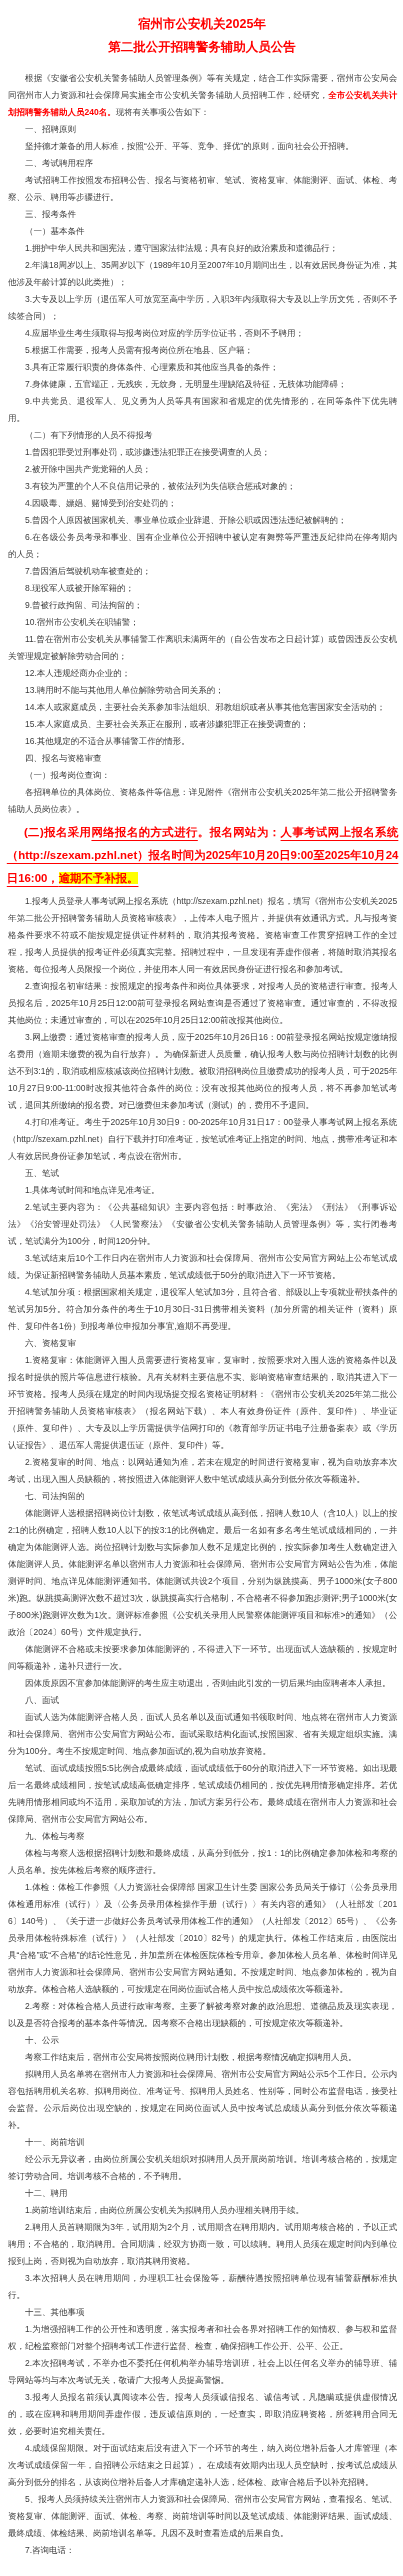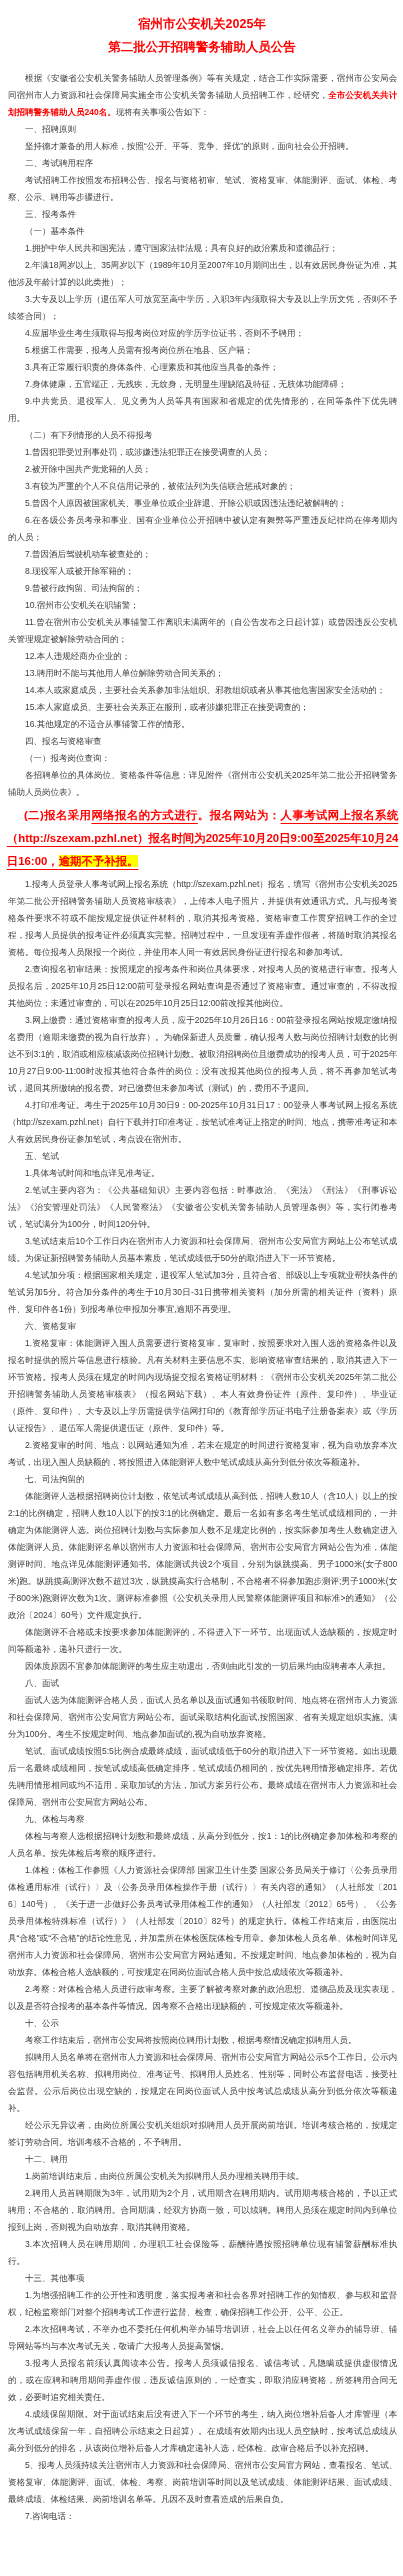--- a/index.html
+++ b/index.html
@@ -33,20 +33,21 @@
       <p class="para">3.大专及以上学历（退伍军人可放宽至高中学历，入职3年内须取得大专及以上学历文凭，否则不予续签合同）；</p>
       <p class="para">4.应届毕业生考生须取得与报考岗位对应的学历学位证书，否则不予聘用；</p>
       <p class="para">5.根据工作需要，报考人员需有报考岗位所在地县、区户籍；</p>
       <p class="para">3.具有正常履行职责的身体条件、心理素质和其他应当具备的条件；</p>
       <p class="para">7.身体健康，五官端正，无残疾，无纹身，无明显生理缺陷及特征，无肢体功能障碍；</p>
       <p class="para">9.中共党员、退役军人、见义勇为人员等具有国家和省规定的优先情形的，在同等条件下优先聘用。</p>
       <p class="para">（二）有下列情形的人员不得报考</p>
       <p class="para">1.曾因犯罪受过刑事处罚，或涉嫌违法犯罪正在接受调查的人员；</p>
       <p class="para">2.被开除中国共产党党籍的人员；</p>
       <p class="para">3.有较为严重的个人不良信用记录的，被依法列为失信联合惩戒对象的；</p>
+      <p class="para">4.因吸毒、嫖娼、赌博受到治安处罚的；</p>
       <p class="para">5.曾因个人原因被国家机关、事业单位或企业辞退、开除公职或因违法违纪被解聘的；</p>
       <p class="para">6.在各级公务员考录和事业、国有企业单位公开招聘中被认定有舞弊等严重违反纪律尚在停考期内的人员；</p>
       <p class="para">7.曾因酒后驾驶机动车被查处的；</p>
       <p class="para">8.现役军人或被开除军籍的；</p>
       <p class="para">9.曾被行政拘留、司法拘留的；</p>
       <p class="para">10.宿州市公安机关在职辅警；</p>
       <p class="para">11.曾在宿州市公安机关从事辅警工作离职未满两年的（自公告发布之日起计算）或曾因违反公安机关管理规定被解除劳动合同的；</p>
       <p class="para">12.本人违规经商办企业的；</p>
       <p class="para">13.聘用时不能与其他用人单位解除劳动合同关系的；</p>
       <p class="para">14.本人或家庭成员，主要社会关系参加非法组织、邪教组织或者从事其他危害国家安全活动的；</p>
@@ -79,20 +80,21 @@
       <p class="para">八、面试</p>
       <p class="para">面试人选为体能测评合格人员，面试人员名单以及面试通知书领取时间、地点将在宿州市人力资源和社会保障局、宿州市公安局官方网站公布。面试采取结构化面试,按照国家、省有关规定组织实施。满分为100分。考生不按规定时间、地点参加面试的,视为自动放弃资格。</p>
       <p class="para">笔试、面试成绩按照5:5比例合成最终成绩，面试成绩低于60分的取消进入下一环节资格。如出现最后一名最终成绩相同，按笔试成绩高低确定排序，笔试成绩仍相同的，按优先聘用情形确定排序。若优先聘用情形相同或均不适用，采取加试的方法，加试方案另行公布。最终成绩在宿州市人力资源和社会保障局、宿州市公安局官方网站公布。</p>
       <p class="para">九、体检与考察</p>
       <p class="para">体检与考察人选根据招聘计划数和最终成绩，从高分到低分，按1：1的比例确定参加体检和考察的人员名单。按先体检后考察的顺序进行。</p>
       <p class="para">1.体检：体检工作参照《人力资源社会保障部 国家卫生计生委 国家公务员局关于修订〈公务员录用体检通用标准（试行）〉及〈公务员录用体检操作手册（试行）〉有关内容的通知》（人社部发〔2016〕140号）、《关于进一步做好公务员考试录用体检工作的通知》（人社部发〔2012〕65号）、《公务员录用体检特殊标准（试行）》（人社部发〔2010〕82号）的规定执行。体检工作结束后，由医院出具“合格”或“不合格”的结论性意见，并加盖所在体检医院体检专用章。参加体检人员名单、体检时间详见宿州市人力资源和社会保障局、宿州市公安局官方网站通知。不按规定时间、地点参加体检的，视为自动放弃。体检合格人选缺额的，可按规定在同岗位面试合格人员中按总成绩依次等额递补。</p>
       <p class="para">2.考察：对体检合格人员进行政审考察。主要了解被考察对象的政治思想、道德品质及现实表现，以及是否符合报考的基本条件等情况。因考察不合格出现缺额的，可按规定依次等额递补。</p>
       <p class="para">十、公示</p>
       <p class="para">考察工作结束后，宿州市公安局将按照岗位聘用计划数，根据考察情况确定拟聘用人员。</p>
       <p class="para">拟聘用人员名单将在宿州市人力资源和社会保障局、宿州市公安局官方网站公示5个工作日。公示内容包括聘用机关名称、拟聘用岗位、准考证号、拟聘用人员姓名、性别等，同时公布监督电话，接受社会监督。公示后岗位出现空缺的，按规定在同岗位面试人员中按考试总成绩从高分到低分依次等额递补。</p>
+      <p class="para">十一、岗前培训</p>
       <p class="para">经公示无异议者，由岗位所属公安机关组织对拟聘用人员开展岗前培训。培训考核合格的，按规定签订劳动合同。培训考核不合格的，不予聘用。</p>
       <p class="para">十二、聘用</p>
       <p class="para">1.岗前培训结束后，由岗位所属公安机关为拟聘用人员办理相关聘用手续。</p>
       <p class="para">2.聘用人员首聘期限为3年，试用期为2个月，试用期含在聘用期内。试用期考核合格的，予以正式聘用；不合格的，取消聘用。合同期满，经双方协商一致，可以续聘。聘用人员须在规定时间内到单位报到上岗，否则视为自动放弃，取消其聘用资格。</p>
       <p class="para">3.本次招聘人员在聘用期间，办理职工社会保险等，薪酬待遇按照招聘单位现有辅警薪酬标准执行。</p>
       <p class="para">十三、其他事项</p>
       <p class="para">1.为增强招聘工作的公开性和透明度，落实报考者和社会各界对招聘工作的知情权、参与权和监督权，纪检监察部门对整个招聘考试工作进行监督、检查，确保招聘工作公开、公平、公正。</p>
       <p class="para">2.本次招聘考试，不举办也不委托任何机构举办辅导培训班，社会上以任何名义举办的辅导班、辅导网站等均与本次考试无关，敬请广大报考人员提高警惕。</p>
       <p class="para">3.报考人员报名前须认真阅读本公告。报考人员须诚信报名、诚信考试，凡隐瞒或提供虚假情况的，或在应聘和聘用期间弄虚作假，违反诚信原则的，一经查实，即取消应聘资格，所签聘用合同无效，必要时追究相关责任。</p>
       <p class="para">4.成绩保留期限。对于面试结束后没有进入下一个环节的考生，纳入岗位增补后备人才库管理（本次考试成绩保留一年，自招聘公示结束之日起算）。在成绩有效期内出现人员空缺时，按考试总成绩从高分到低分的排名，从该岗位增补后备人才库确定递补人选，经体检、政审合格后予以补充招聘。</p>

